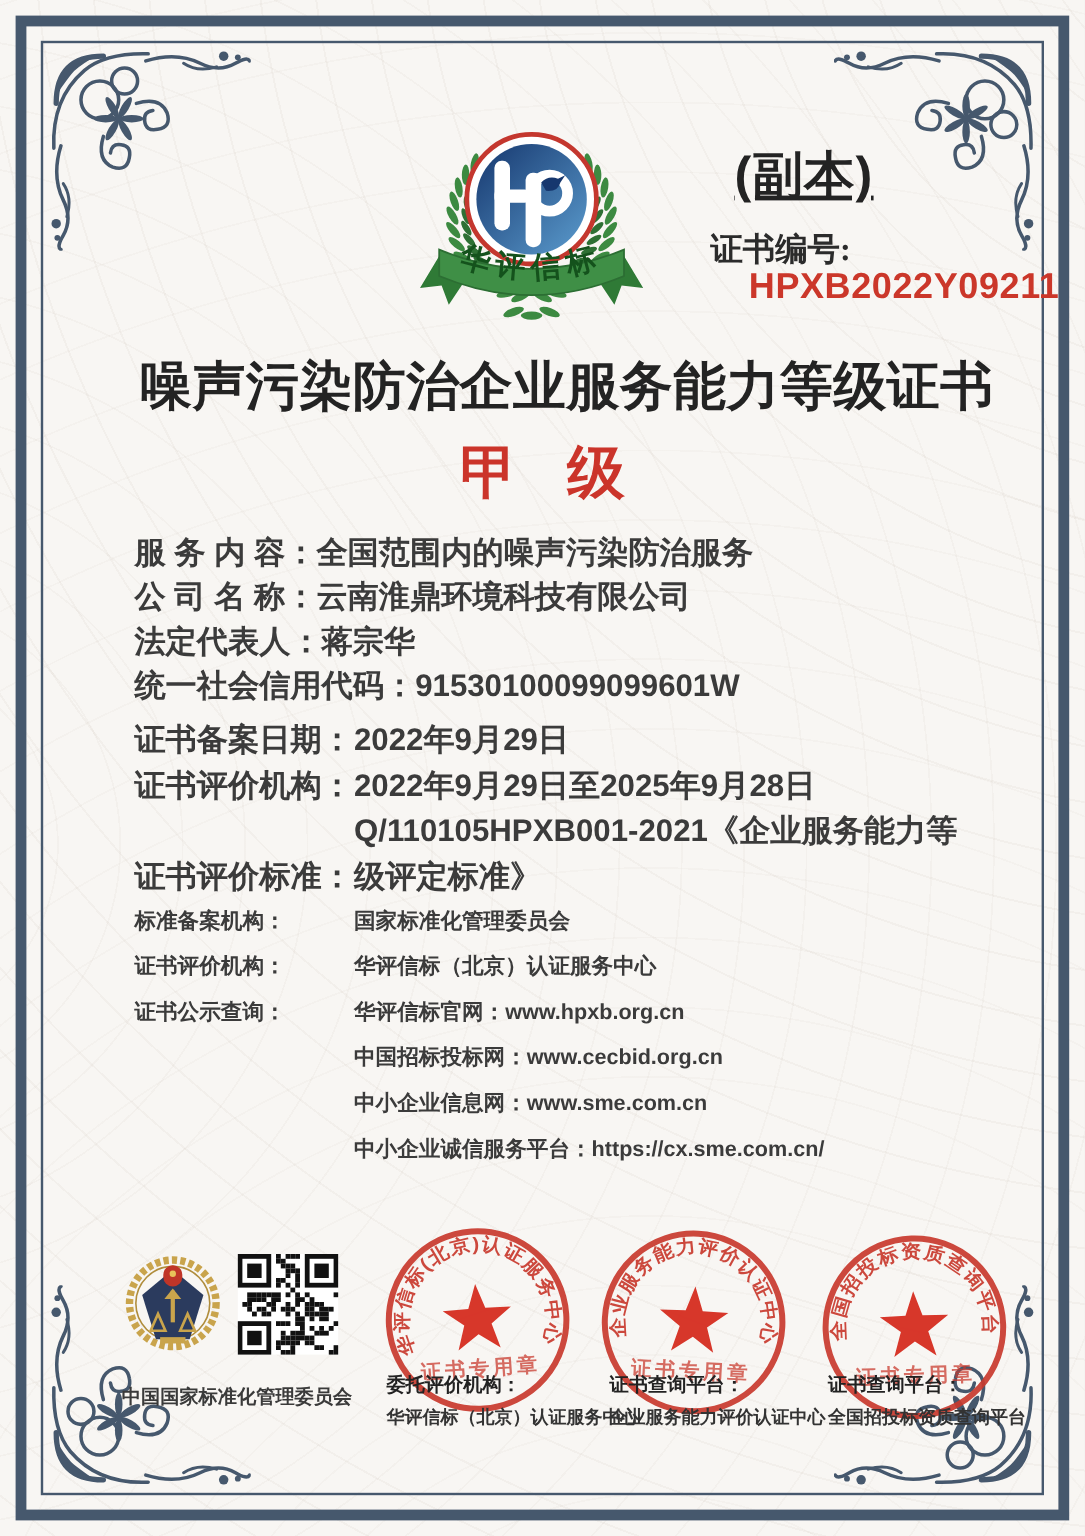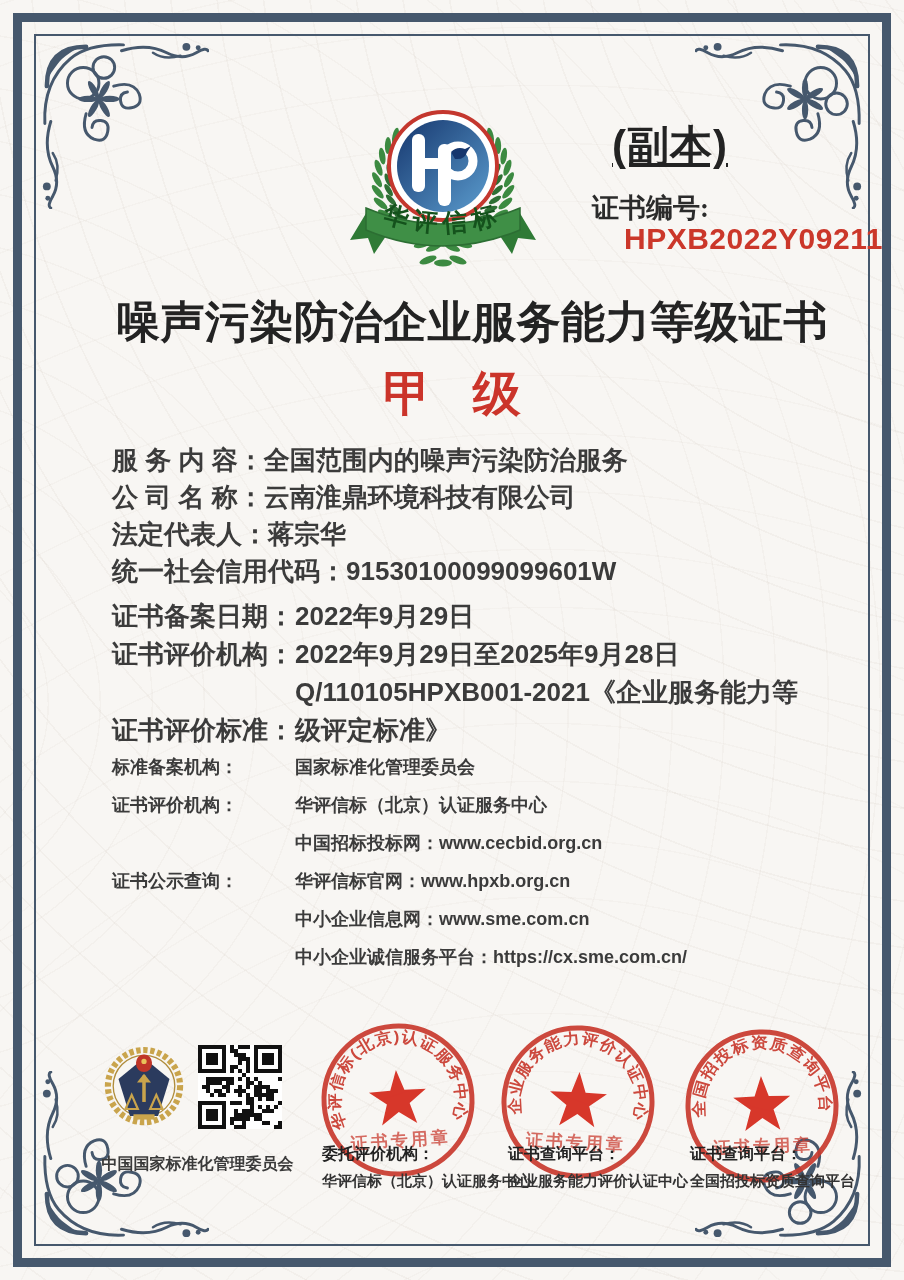--- a/index.html
+++ b/index.html
@@ -248,26 +248,26 @@
   <div class="block orgs">
     <div class="row">
         <span class="lbl-col">标准备案机构：</span>
         <span class="val">国家标准化管理委员会</span>
       </div>
     <div class="row">
         <span class="lbl-col">证书评价机构：</span>
         <span class="val">华评信标（北京）认证服务中心</span>
       </div>
     <div class="row">
+        <span class="lbl-col">证书公示查询：</span>
+        <span class="val">华评信标官网：www.hpxb.org.cn</span>
+      </div>
+    <div class="row">
         <span class="lbl-col"></span>
         <span class="val">中国招标投标网：www.cecbid.org.cn</span>
-      </div>
-    <div class="row">
-        <span class="lbl-col">证书公示查询：</span>
-        <span class="val">华评信标官网：www.hpxb.org.cn</span>
       </div>
     <div class="row">
         <span class="lbl-col"></span>
         <span class="val">中小企业信息网：www.sme.com.cn</span>
       </div>
     <div class="row">
         <span class="lbl-col"></span>
         <span class="val">中小企业诚信服务平台：https://cx.sme.com.cn/</span>
       </div>
   </div>

